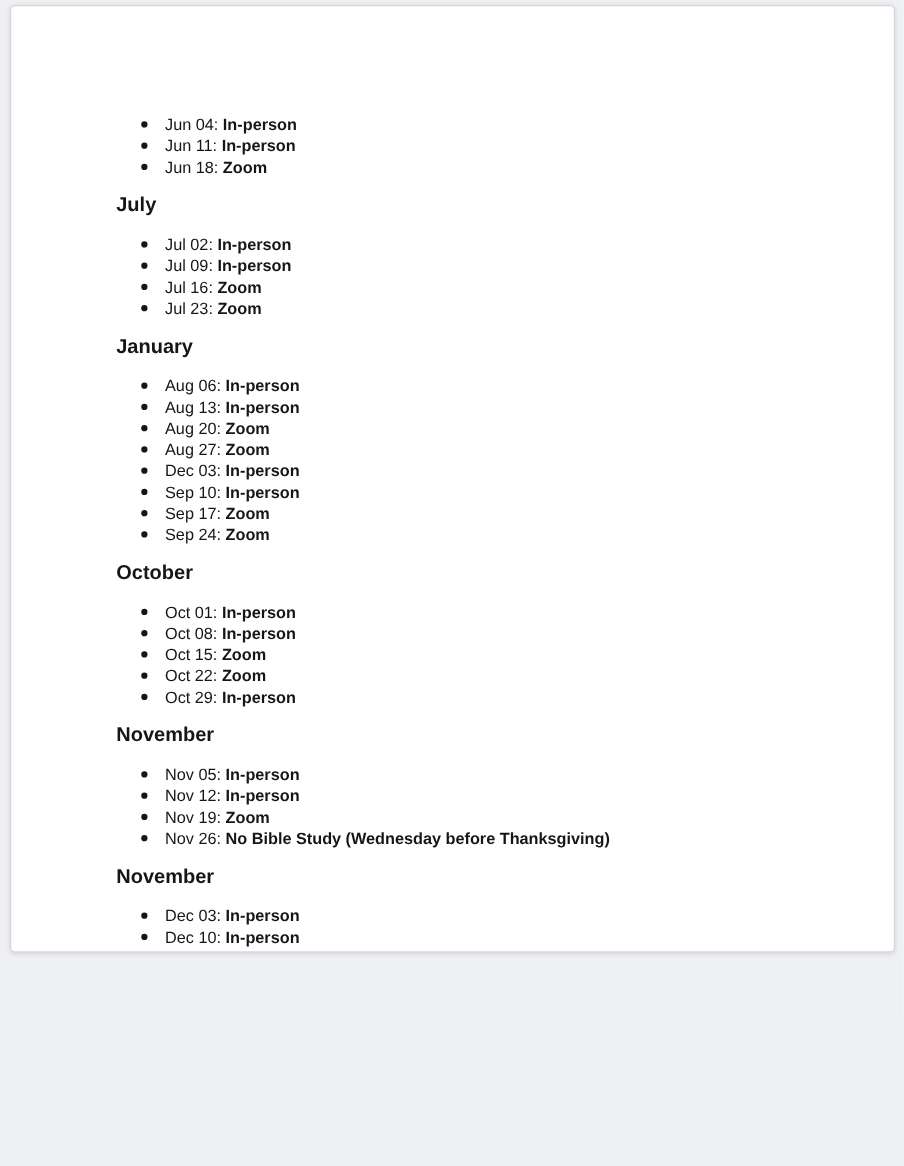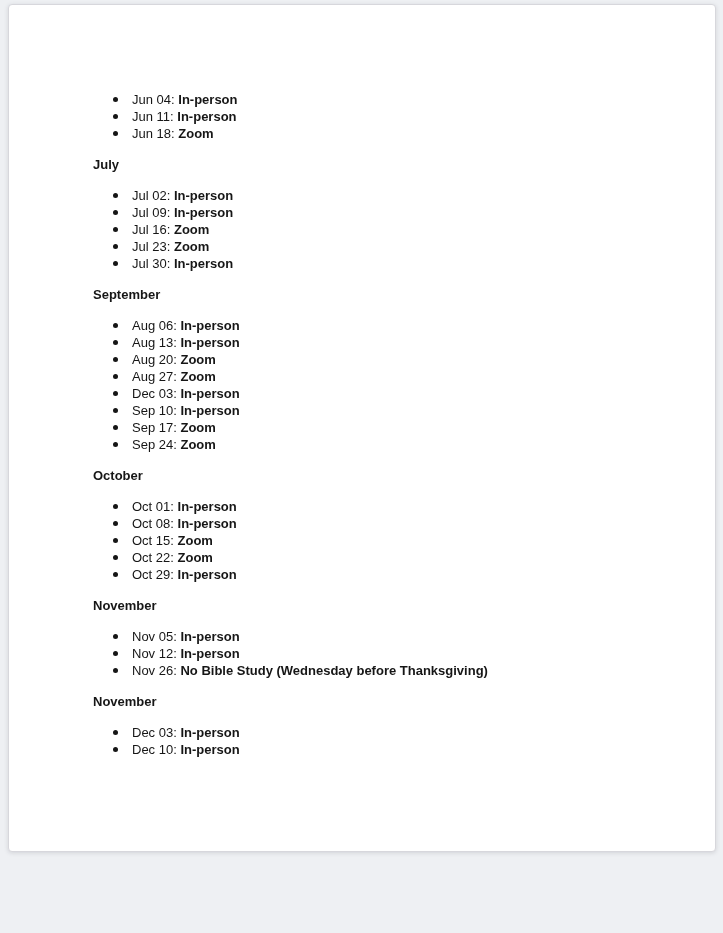--- a/index.html
+++ b/index.html
@@ -8,33 +8,33 @@
     background: var(--canvas-bg, #eef0f3);
     font-family: "Liberation Sans", sans-serif;
     color: var(--text-color, #161616);
     position: relative;
   }
   .page {
     position: absolute;
     left: 8px;
     top: 4px;
     width: 708px;
-    height: 848px;
+    height: 758px;
     background: var(--page-bg, #ffffff);
     border: 1px solid var(--page-border, #d7d7dc);
     border-radius: 4px;
     box-shadow: 0 1px 4px rgba(60, 60, 75, 0.16);
   }
   .content {
     padding: 86px 40px 0 84px;
     font-size: 13px;
     line-height: 17px;
   }
   .month-heading {
-    font-size: 13px;
+    font-size: 16px;
     font-weight: bold;
     line-height: 17px;
     margin: 14px 0;
   }
   .date-list {
     list-style: none;
     margin: 0;
     padding: 0;
   }
   .date-list li {
@@ -63,23 +63,22 @@
         <li><span class="bullet"></span><span>Jun 04</span><span>: </span><span class="mode">In-person</span></li>
         <li><span class="bullet"></span><span>Jun 11</span><span>: </span><span class="mode">In-person</span></li>
         <li><span class="bullet"></span><span>Jun 18</span><span>: </span><span class="mode">Zoom</span></li>
       </ul>
       <h2 class="month-heading">July</h2>
       <ul class="date-list">
         <li><span class="bullet"></span><span>Jul 02</span><span>: </span><span class="mode">In-person</span></li>
         <li><span class="bullet"></span><span>Jul 09</span><span>: </span><span class="mode">In-person</span></li>
         <li><span class="bullet"></span><span>Jul 16</span><span>: </span><span class="mode">Zoom</span></li>
         <li><span class="bullet"></span><span>Jul 23</span><span>: </span><span class="mode">Zoom</span></li>
-        <li><span class="bullet"></span><span>Jul 30</span><span>: </span><span class="mode">In-person</span></li>
       </ul>
-      <h2 class="month-heading">September</h2>
+      <h2 class="month-heading">January</h2>
       <ul class="date-list">
         <li><span class="bullet"></span><span>Aug 06</span><span>: </span><span class="mode">In-person</span></li>
         <li><span class="bullet"></span><span>Aug 13</span><span>: </span><span class="mode">In-person</span></li>
         <li><span class="bullet"></span><span>Aug 20</span><span>: </span><span class="mode">Zoom</span></li>
         <li><span class="bullet"></span><span>Aug 27</span><span>: </span><span class="mode">Zoom</span></li>
       </ul>
       <ul class="date-list">
         <li><span class="bullet"></span><span>Dec 03</span><span>: </span><span class="mode">In-person</span></li>
         <li><span class="bullet"></span><span>Sep 10</span><span>: </span><span class="mode">In-person</span></li>
         <li><span class="bullet"></span><span>Sep 17</span><span>: </span><span class="mode">Zoom</span></li>
@@ -90,20 +89,21 @@
         <li><span class="bullet"></span><span>Oct 01</span><span>: </span><span class="mode">In-person</span></li>
         <li><span class="bullet"></span><span>Oct 08</span><span>: </span><span class="mode">In-person</span></li>
         <li><span class="bullet"></span><span>Oct 15</span><span>: </span><span class="mode">Zoom</span></li>
         <li><span class="bullet"></span><span>Oct 22</span><span>: </span><span class="mode">Zoom</span></li>
         <li><span class="bullet"></span><span>Oct 29</span><span>: </span><span class="mode">In-person</span></li>
       </ul>
       <h2 class="month-heading">November</h2>
       <ul class="date-list">
         <li><span class="bullet"></span><span>Nov 05</span><span>: </span><span class="mode">In-person</span></li>
         <li><span class="bullet"></span><span>Nov 12</span><span>: </span><span class="mode">In-person</span></li>
+        <li><span class="bullet"></span><span>Nov 19</span><span>: </span><span class="mode">Zoom</span></li>
         <li><span class="bullet"></span><span>Nov 26</span><span>: </span><span class="mode">No Bible Study (Wednesday before Thanksgiving)</span></li>
       </ul>
       <h2 class="month-heading">November</h2>
       <ul class="date-list">
         <li><span class="bullet"></span><span>Dec 03</span><span>: </span><span class="mode">In-person</span></li>
         <li><span class="bullet"></span><span>Dec 10</span><span>: </span><span class="mode">In-person</span></li>
       </ul>
     </div>
 </div>
 

